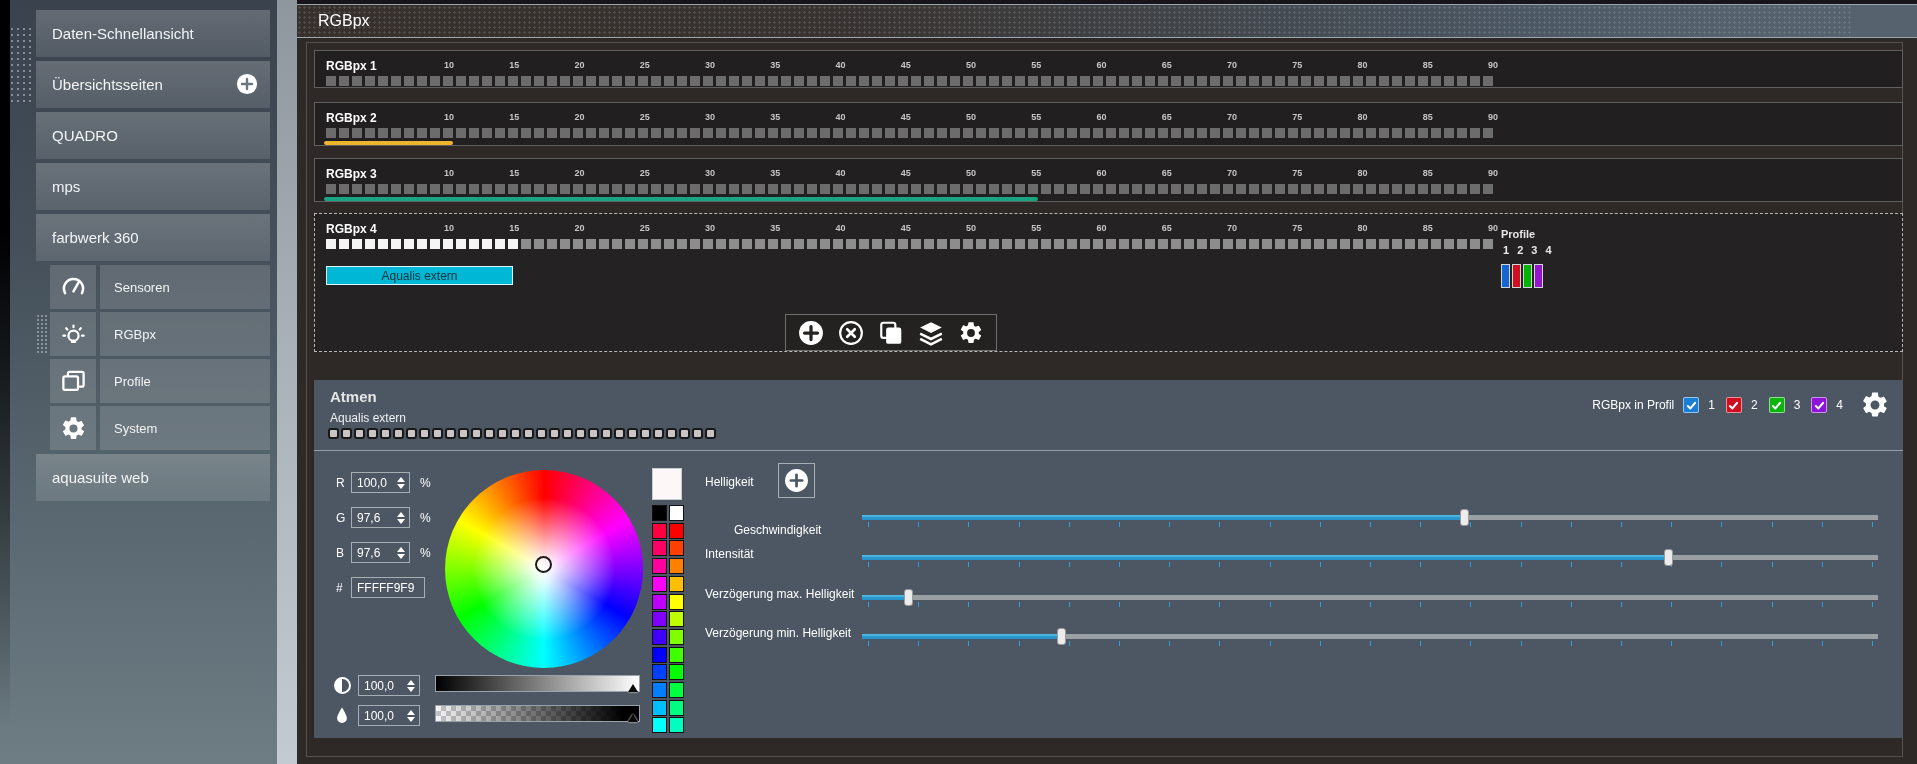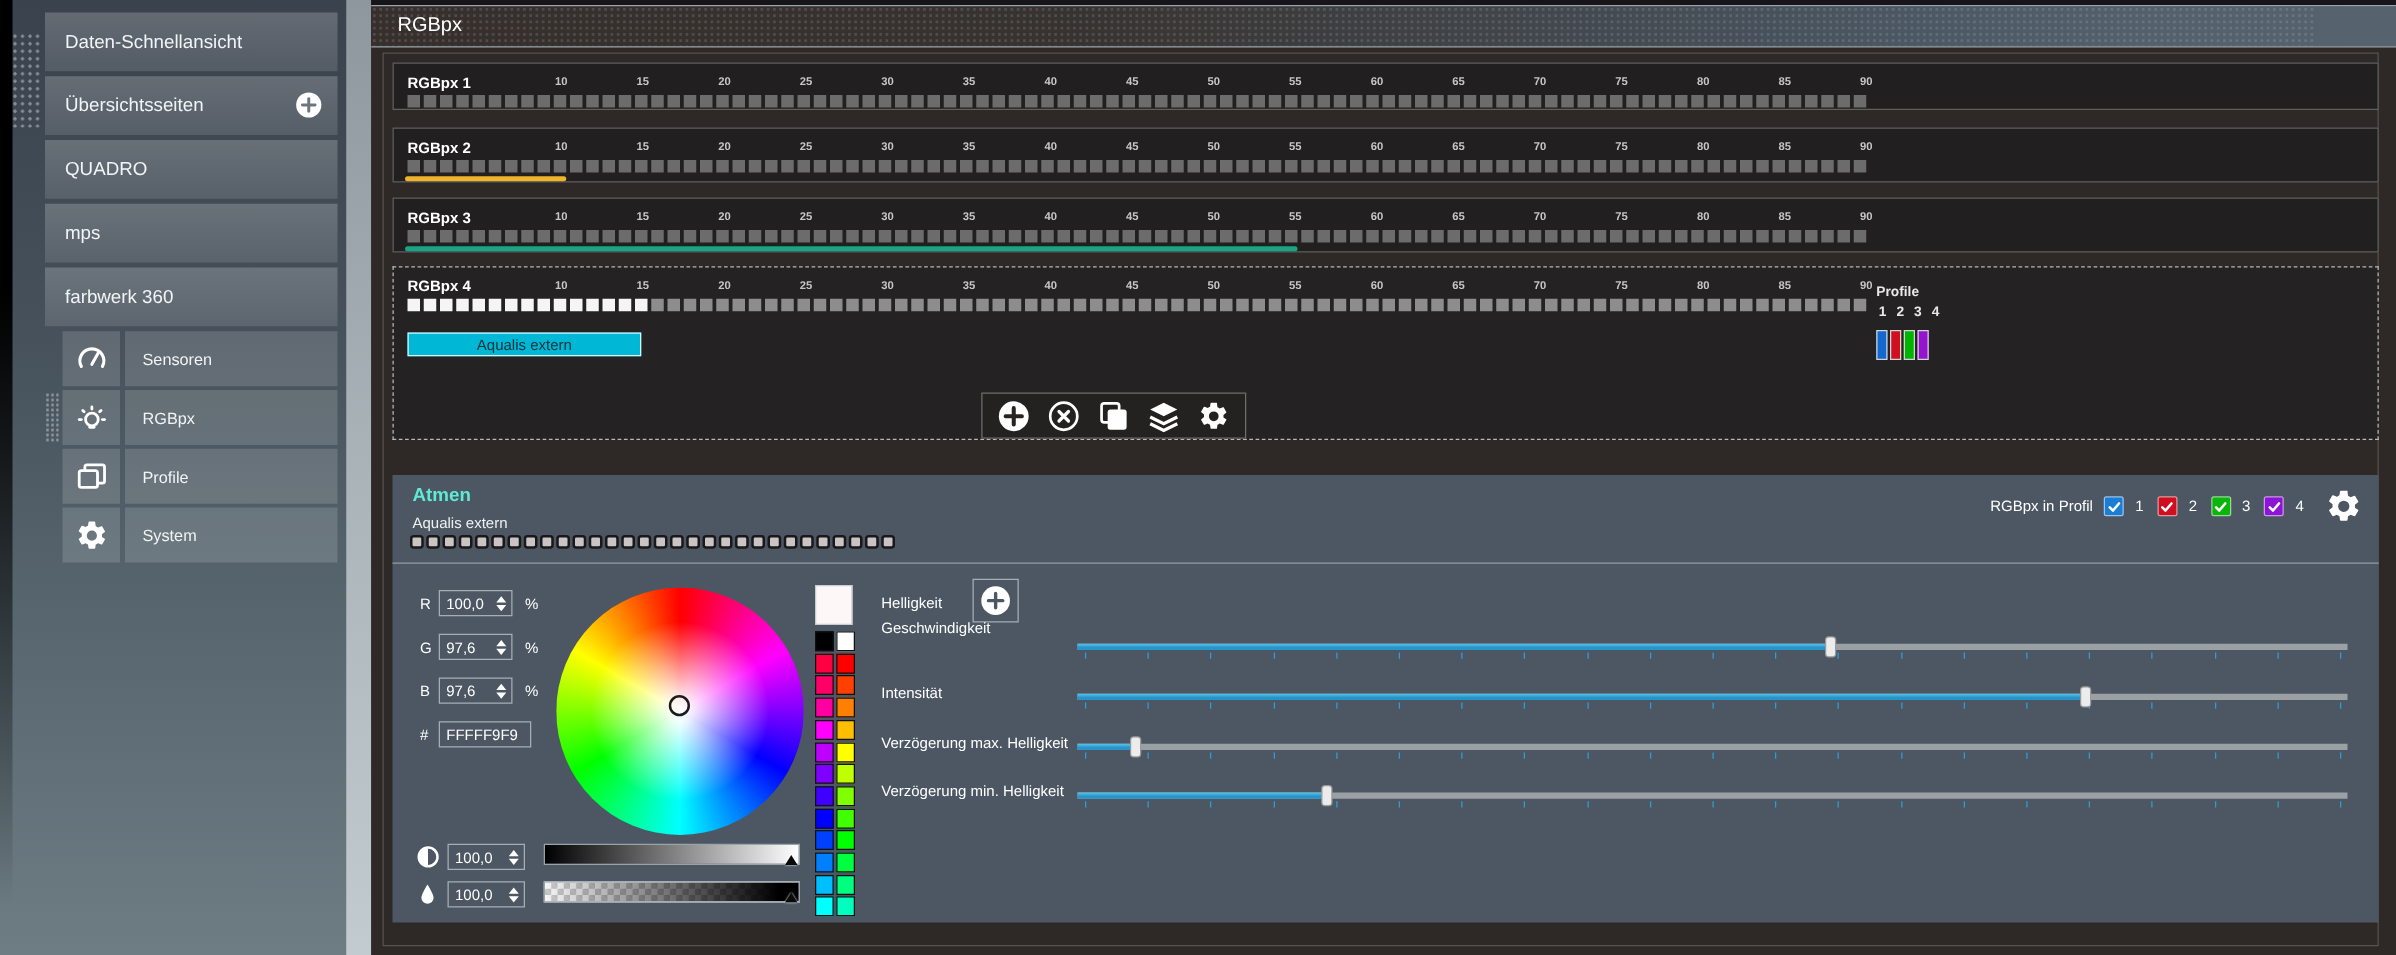--- a/index.html
+++ b/index.html
@@ -65,21 +65,21 @@
   .profile-swatches{position:absolute;left:1186px;top:50px;display:flex;gap:2px;}
   .profile-swatch{width:9px;height:24px;border:1px solid #d0d5d8;box-sizing:border-box;flex:none;}
   
   #toolbar{position:absolute;left:488px;top:314px;width:212px;height:37px;
     background:#242221;border:1px solid #6e6e6e;box-sizing:border-box;
     display:flex;align-items:center;justify-content:center;gap:14px;}
   .tool-btn{width:26px;height:26px;cursor:pointer;}
   .tool-btn svg{width:26px;height:26px;display:block;}
   
   #panel{position:absolute;left:17px;top:380px;width:1589px;height:358px;background:#4c5763;}
-  #panel-title{position:absolute;left:16px;top:8px;font-size:15px;font-weight:600;color:#5eead4;}
+  #panel-title{position:absolute;left:16px;top:8px;font-size:15px;font-weight:600;color:#e5e5e5;}
   #panel-subtitle{position:absolute;left:16px;top:31px;font-size:12px;color:#eef1f3;}
   #preview-leds{position:absolute;left:14px;top:48px;display:flex;gap:2px;}
   .pled{box-sizing:border-box;width:11px;height:11px;border:2px solid #191919;border-radius:3px;background:#cbc4c4;flex:none;}
   #panel-divider{position:absolute;left:0;top:70px;width:1589px;height:1px;background:#929da6;}
   #aktiv-row{position:absolute;right:13px;top:10px;height:30px;display:flex;align-items:center;gap:9px;}
   #aktiv-label{font-size:12px;color:#fff;}
   .cb{width:16px;height:16px;border-radius:2px;border:1px solid rgba(255,255,255,0.55);
     display:flex;align-items:center;justify-content:center;box-sizing:border-box;cursor:pointer;flex:none;}
   .cb svg{width:11px;height:11px;display:block;}
   .cb-num{font-size:12px;color:#fff;margin-right:2px;}
@@ -208,20 +208,23 @@
           <span class="sub-icon">
             <svg viewBox="0 0 24 24">
               <path fill="#fff" d="M19.14 12.94a7.5 7.5 0 0 0 .06-.94 7.5 7.5 0 0 0-.06-.94l2.03-1.58a.5.5 0 0 0 .12-.64l-1.92-3.32a.5.5 0 0 0-.61-.22l-2.39.96a7.3 7.3 0 0 0-1.62-.94l-.36-2.54A.5.5 0 0 0 13.9 2h-3.8a.5.5 0 0 0-.49.42l-.36 2.54a7.3 7.3 0 0 0-1.62.94l-2.39-.96a.5.5 0 0 0-.61.22L2.71 8.48a.5.5 0 0 0 .12.64l2.03 1.58a7.5 7.5 0 0 0 0 1.88l-2.03 1.58a.5.5 0 0 0-.12.64l1.92 3.32c.14.24.42.34.61.22l2.39-.96c.5.38 1.03.7 1.62.94l.36 2.54c.04.24.25.42.49.42h3.8c.24 0 .45-.18.49-.42l.36-2.54a7.3 7.3 0 0 0 1.62-.94l2.39.96c.23.09.47 0 .61-.22l1.92-3.32a.5.5 0 0 0-.12-.64zM12 15.6A3.6 3.6 0 1 1 15.6 12 3.6 3.6 0 0 1 12 15.6z"></path>
             </svg>
           </span>
           <span class="sub-label-tile">
             <span class="sub-label">System</span>
           </span>
         </div>
       </div>
+      <div class="side-item">
+        <span class="side-label">aquasuite web</span>
+      </div>
     </div>
 </div>
 
 <div id="main">
   <div id="main-topstrip"></div>
   <div id="header-bar">
     <div id="header-dots"></div>
     <div id="header-title">RGBpx</div>
   </div>
   <div id="content-border"></div>
@@ -873,21 +876,21 @@
 
     <div id="ds-label">Helligkeit</div>
     <div id="ds-btn">
       <svg viewBox="0 0 24 24">
           <circle cx="12" cy="12" r="11" fill="#fff"></circle>
           <path d="M12 6.5 v11 M6.5 12 h11" stroke="#4c5763" stroke-width="2.6" stroke-linecap="round"></path>
         </svg>
     </div>
 
     <div id="sliders">
-        <div class="slider-label" style="top: 115px;">Geschwindigkeit</div>
+        <div class="slider-label" style="top: 143px; margin-left: 29px;">Geschwindigkeit</div>
         <div class="slider-track" style="top: 135px;">
           <div class="slider-fill" style="width: 59.3%;"></div>
           <span class="slider-tick" style="left: 6px;"></span>
           <span class="slider-tick" style="left: 56.2px;"></span>
           <span class="slider-tick" style="left: 106.4px;"></span>
           <span class="slider-tick" style="left: 156.6px;"></span>
           <span class="slider-tick" style="left: 206.8px;"></span>
           <span class="slider-tick" style="left: 257px;"></span>
           <span class="slider-tick" style="left: 307.2px;"></span>
           <span class="slider-tick" style="left: 357.4px;"></span>

